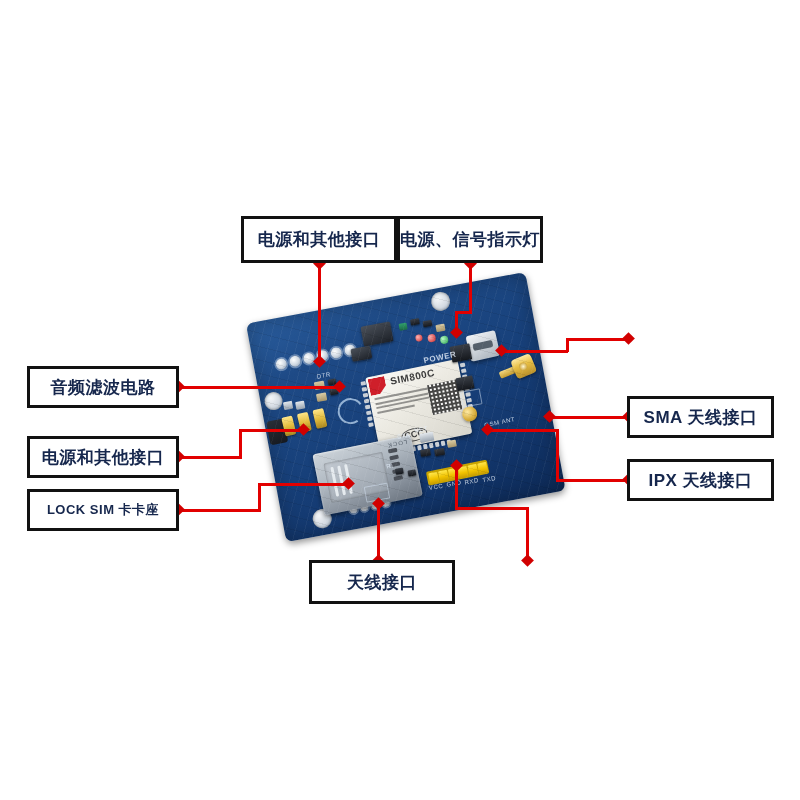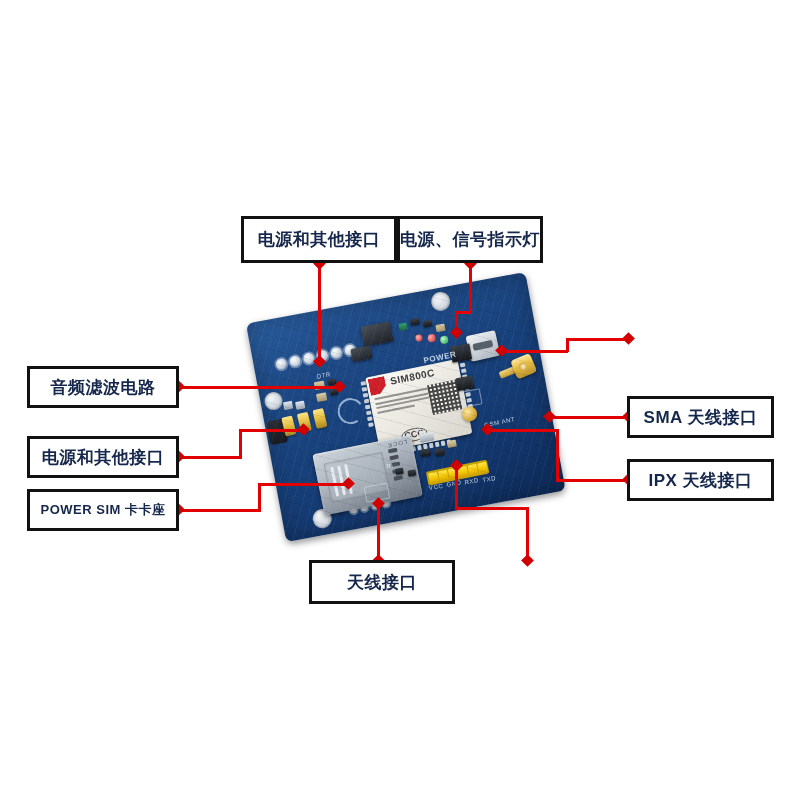--- a/index.html
+++ b/index.html
@@ -484,21 +484,21 @@
     <span>音频滤波电路</span>
   </div>
 
   <div class="callout cn" style="left:627px; top:459px; width:147px; height:42px;">
     <span>IPX 天线接口</span>
   </div>
   <div class="callout cn" style="left:27px; top:436px; width:152px; height:42px;">
     <span>电源和其他接口</span>
   </div>
   <div class="callout small" style="left:27px; top:489px; width:152px; height:42px;">
-    <span>POWER SIM 卡卡座</span>
+    <span>LOCK SIM 卡卡座</span>
   </div>
 
   <div class="callout cn" style="left:309px; top:560px; width:146px; height:44px;">
     <span>天线接口</span>
   </div>
 
   <div class="lead v" style="left:318px; top:263px; height:100px;"></div>
   <div class="dot" style="left:315px; top:259px;"></div>
   <div class="dot" style="left:315px; top:357px;"></div>
 

